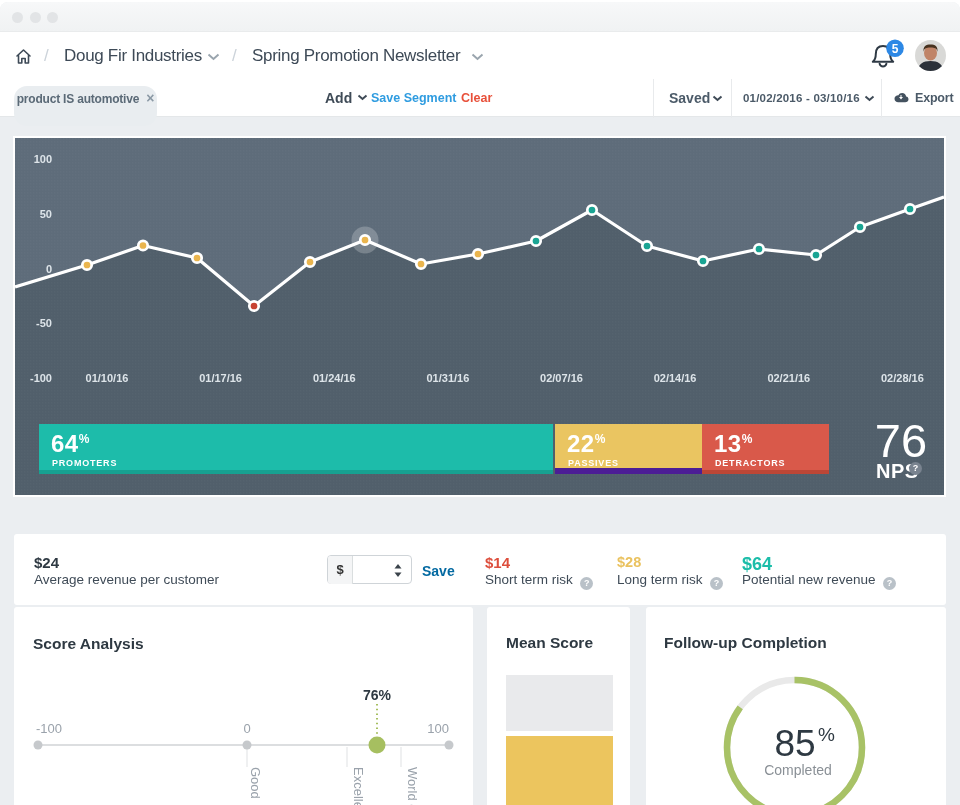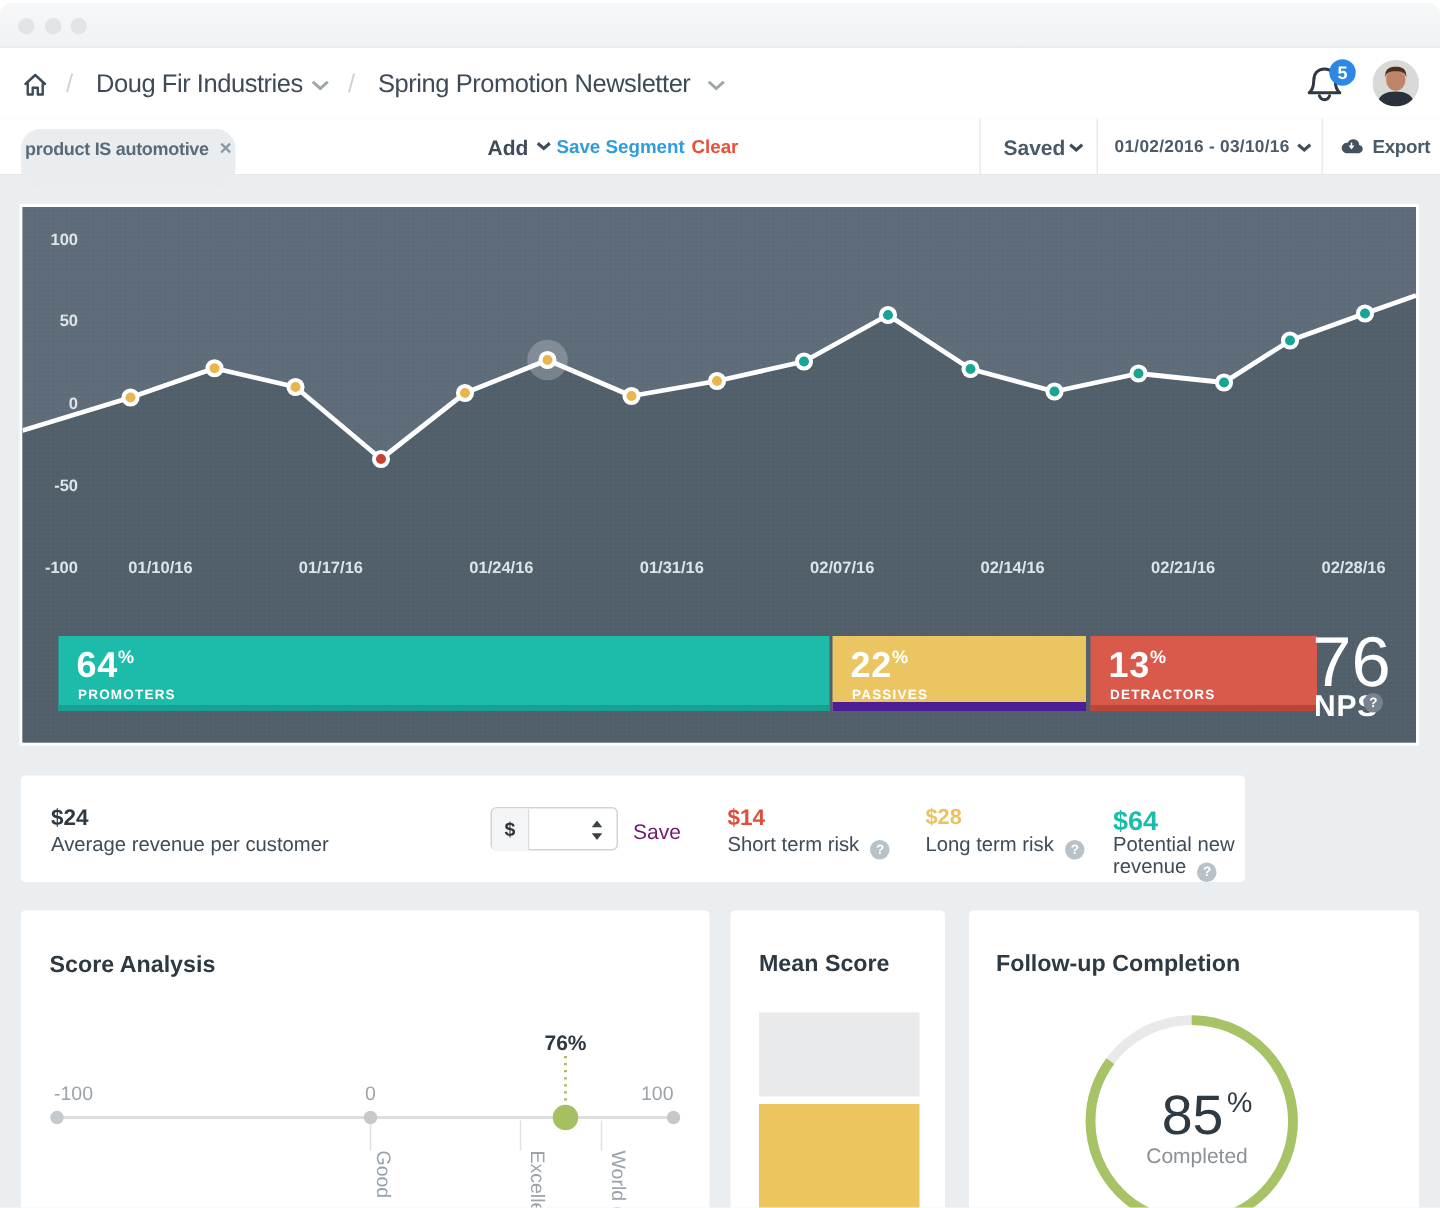--- a/index.html
+++ b/index.html
@@ -146,40 +146,40 @@
     <text x="887.4" y="244" font-size="11" font-weight="bold" fill="#dde4e9" text-anchor="middle">02/28/16</text>
     </svg>
     <div class="bar" style="left:24px;width:514px;background:#1dbcaa;border-bottom:4px solid #17a191">
         <span class="big">64<sup>%</sup></span>
         <span class="lbl">PROMOTERS</span>
       </div>
     <div class="bar" style="left:540px;width:169px;background:#eac561;border-bottom:6px solid #4c1d95">
         <span class="big">22<sup>%</sup></span>
         <span class="lbl">PASSIVES</span>
       </div>
-    <div class="bar" style="left:712px;width:151px;background:#d9594a;border-bottom:4px solid #bc4636">
+    <div class="bar" style="left:687px;width:127px;background:#d9594a;border-bottom:4px solid #bc4636">
         <span class="big">13<sup>%</sup></span>
         <span class="lbl">DETRACTORS</span>
       </div>
     <div style="position:absolute;left:856px;top:279px;width:60px;text-align:center;color:#fff;font-size:47px;line-height:1">76</div>
     <div style="position:absolute;left:861px;top:322px;color:#fff;font-size:20px;font-weight:bold;letter-spacing:0.5px">NPS</div>
     <div class="q" style="position:absolute;left:894px;top:324px;background:#79838f">?</div>
   </div>
 
-  <div class="card" style="left:14px;top:515px;width:816px;height:71px">
+  <div class="card" style="left:14px;top:532px;width:932px;height:71px">
     <div style="position:absolute;left:20px;top:20px;font-size:15px;font-weight:bold;color:#2e3942">$24</div>
     <div style="position:absolute;left:20px;top:38px;font-size:13.5px;color:#3f4b57">Average revenue per customer</div>
     <div style="position:absolute;left:313px;top:21px;width:85px;height:29px;border:1px solid #cfd4d8;border-radius:4px;background:#fff">
       <div style="position:absolute;left:0;top:0;width:25px;height:28px;background:#f4f5f6;border-right:1px solid #dadedf;border-radius:3px 0 0 3px;text-align:center;line-height:28px;font-size:13px;font-weight:bold;color:#333">$</div>
       <svg style="position:absolute;right:9px;top:8px" width="8" height="13" viewBox="0 0 8 13" fill="#3a424a">
           <path d="M4 0 L7.5 4.5 L0.5 4.5 Z"></path>
           <path d="M4 13 L7.5 8.5 L0.5 8.5 Z"></path>
         </svg>
     </div>
-    <div style="position:absolute;left:408px;top:29px;font-size:14px;font-weight:normal;color:#701a75">Save</div>
+    <div style="position:absolute;left:408px;top:29px;font-size:14px;font-weight:bold;color:#0369a1">Save</div>
     <div style="position:absolute;left:471px;top:20px;font-size:15px;font-weight:bold;color:#dd4e3c">$14</div>
     <div style="position:absolute;left:471px;top:38px;font-size:13.5px;color:#3f4b57">Short term risk &nbsp;<span class="q">?</span></div>
     <div style="position:absolute;left:603px;top:20px;font-size:14.5px;font-weight:bold;color:#eac25f">$28</div>
     <div style="position:absolute;left:603px;top:38px;font-size:13.5px;color:#3f4b57">Long term risk &nbsp;<span class="q">?</span></div>
     <div style="position:absolute;left:728px;top:20px;font-size:18px;font-weight:bold;color:#1bbda9">$64</div>
     <div style="position:absolute;left:728px;top:38px;font-size:13.5px;color:#3f4b57">Potential new revenue &nbsp;<span class="q">?</span></div>
   </div>
 
   <div class="card" style="left:14px;top:605px;width:459px;height:210px">
     <div style="position:absolute;left:19px;top:28px;font-size:15.5px;font-weight:bold;color:#2e3942">Score Analysis</div>

